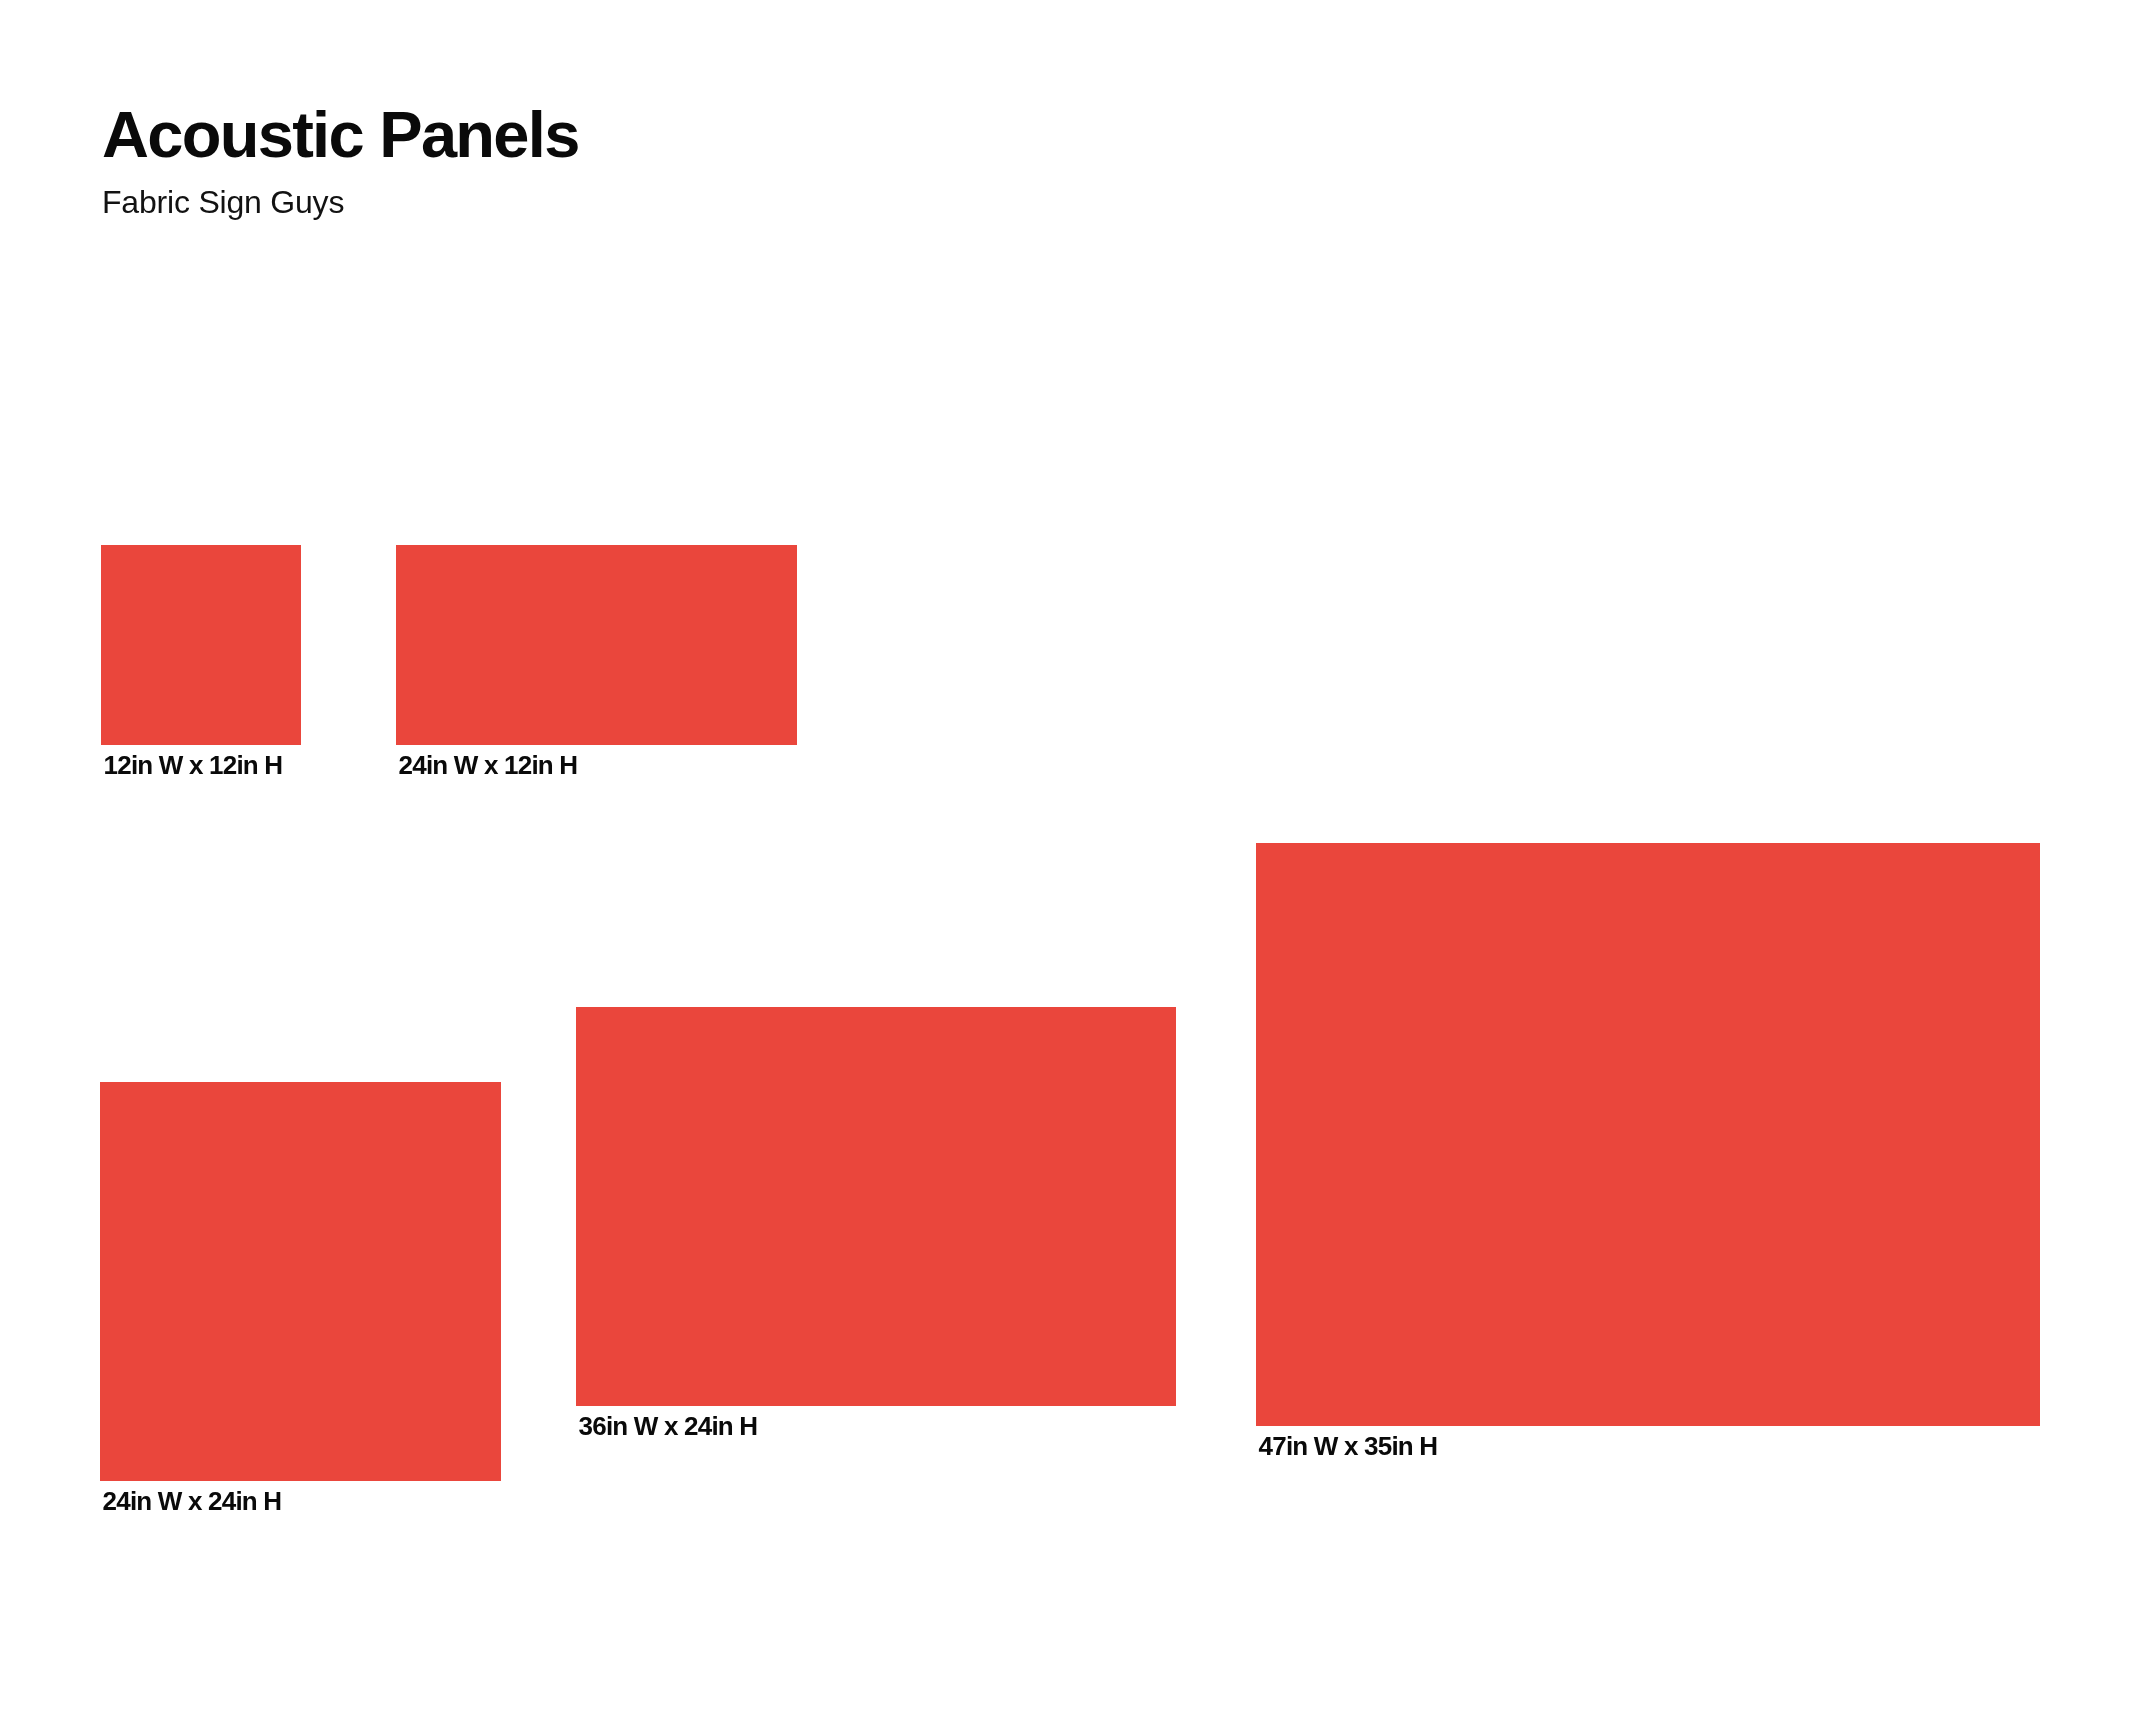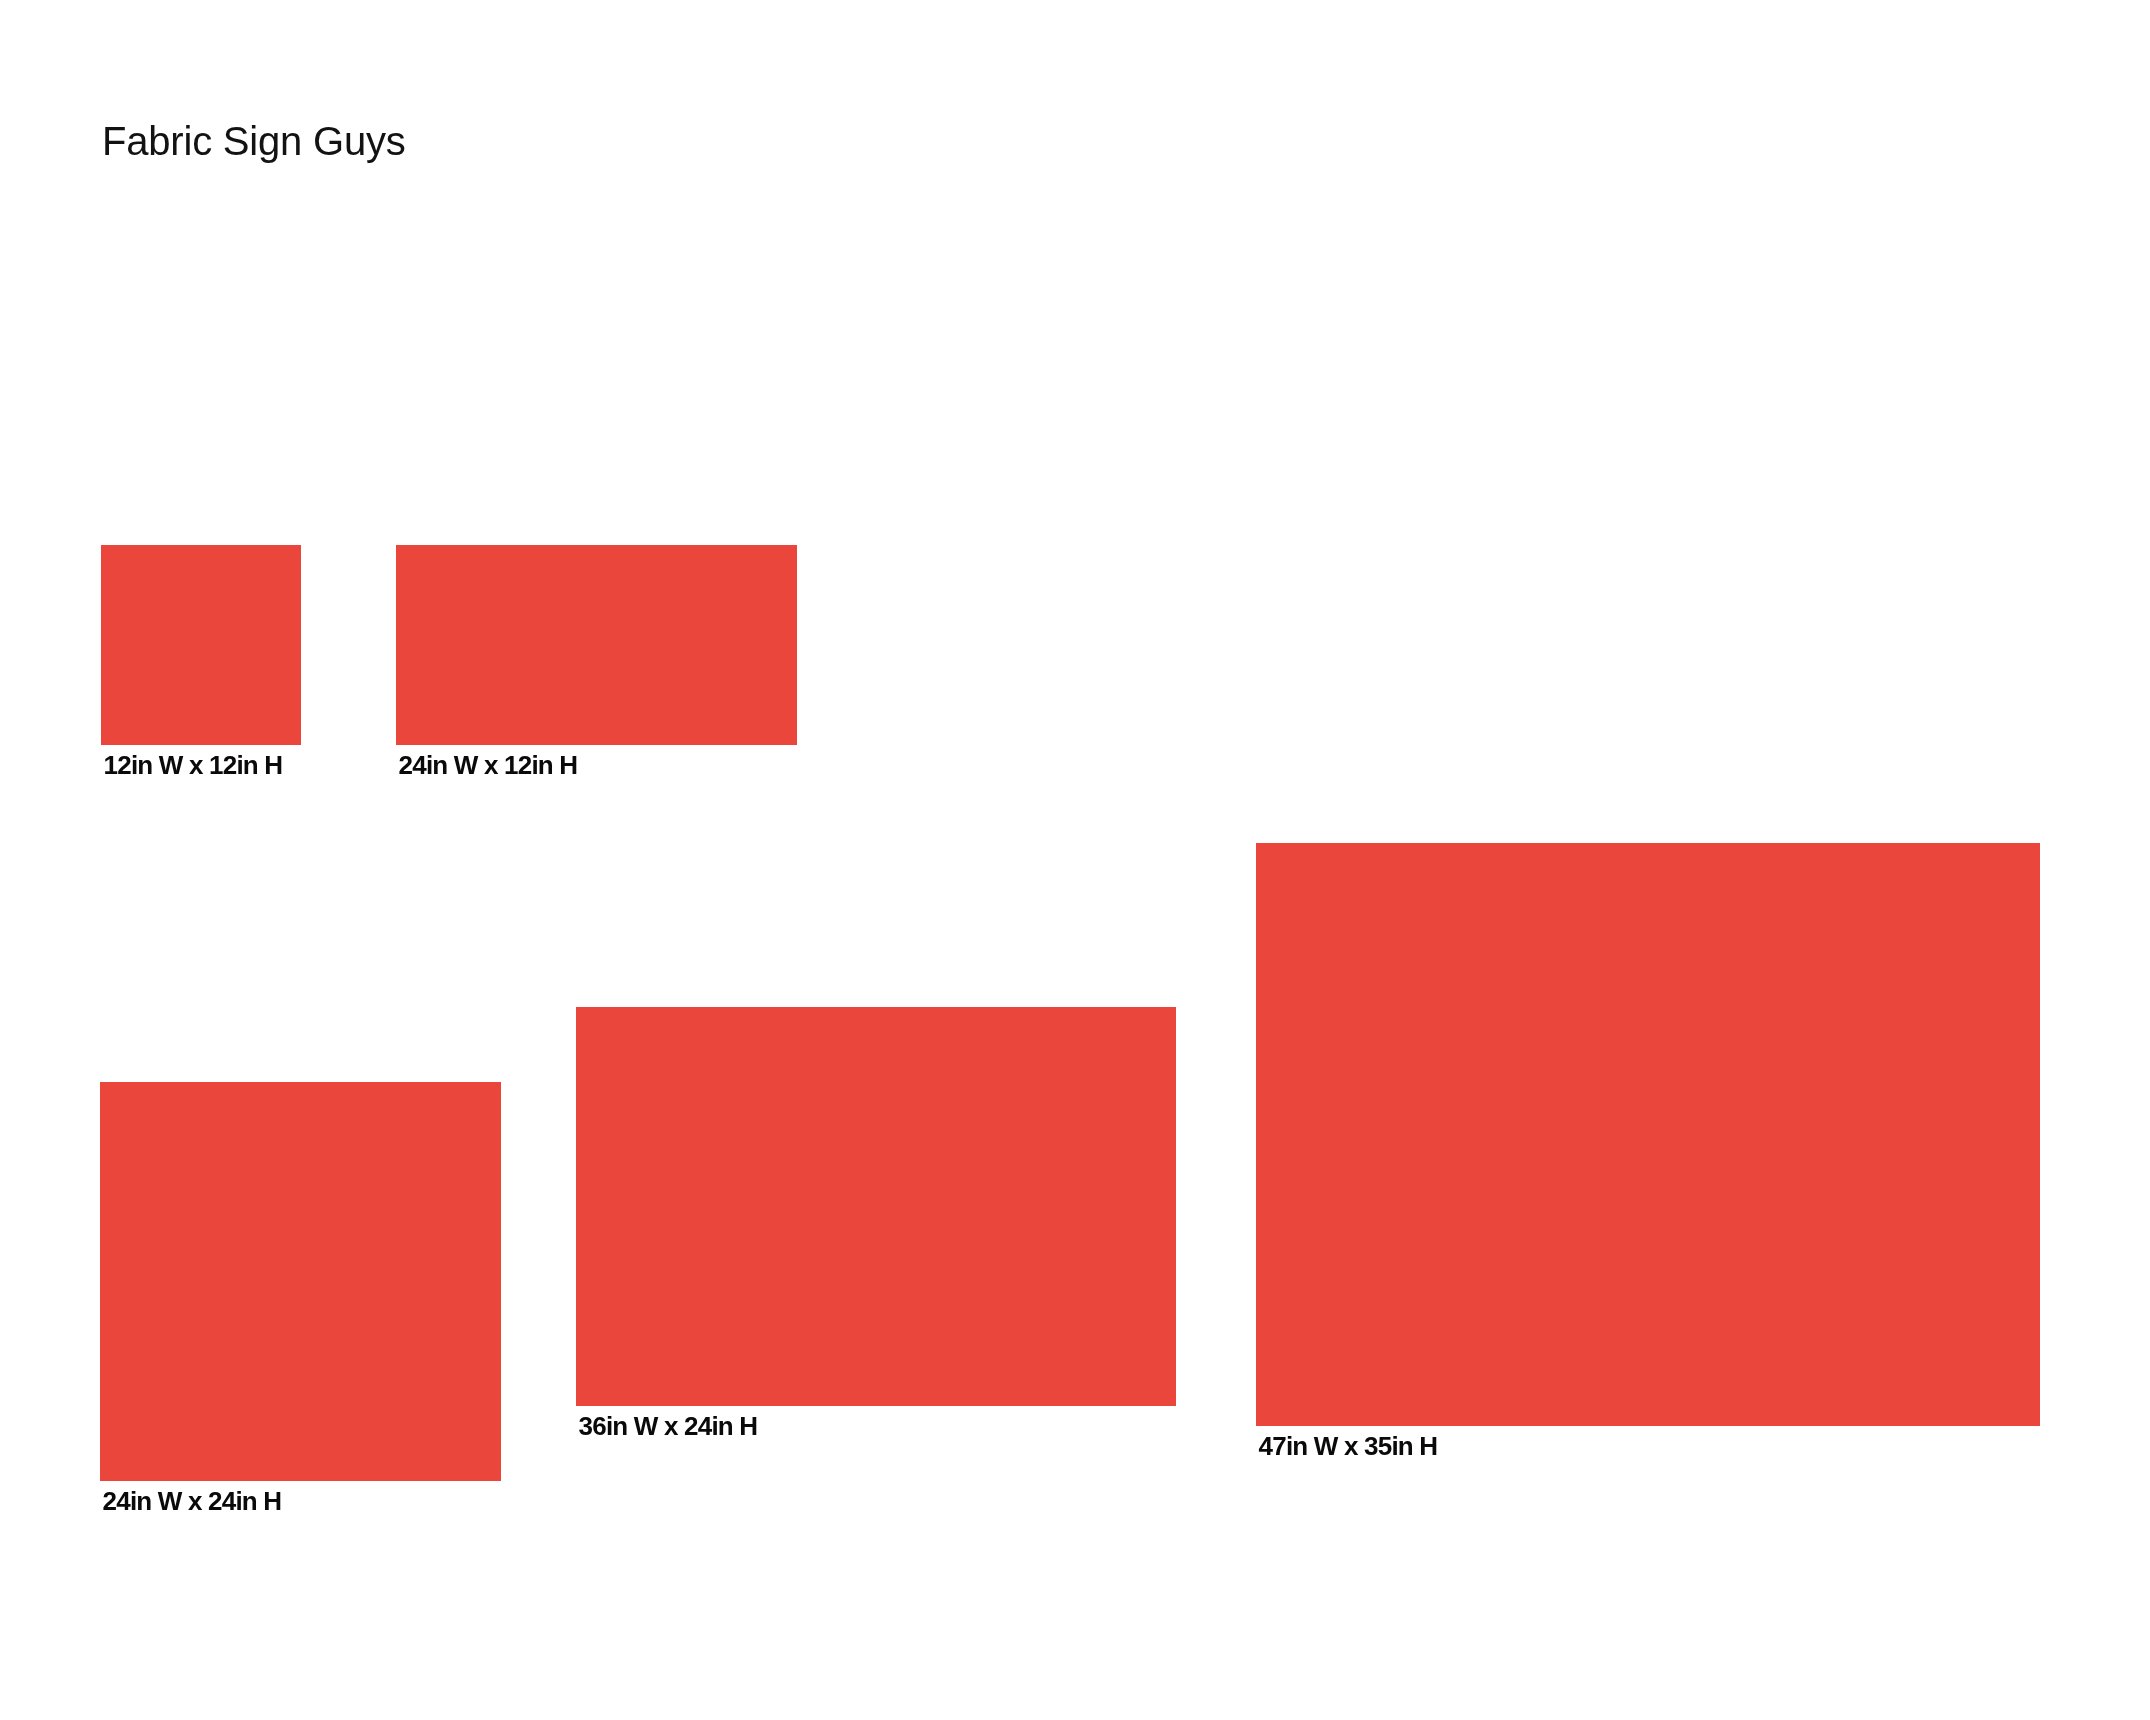--- a/index.html
+++ b/index.html
@@ -32,21 +32,21 @@
     font-size: 65px;
     font-weight: 700;
     letter-spacing: -1.7px;
     line-height: 1.0;
     color: #0a0a0a;
     margin: 0;
     white-space: nowrap;
   }
   #page-subtitle {
     font-family: "Liberation Sans", sans-serif;
-    font-size: 40px;
+    font-size: 32px;
     font-weight: 400;
     letter-spacing: -0.2px;
     line-height: 1.0;
     color: #121212;
     margin: 0;
     padding-top: 19px;
     white-space: nowrap;
   }
 
   
@@ -71,20 +71,21 @@
     color: #0a0a0a;
     white-space: nowrap;
   }
 </style>
 </head>
 <body>
 
 <div id="canvas">
 
   <div id="header">
+    <h1 id="page-title">Acoustic Panels</h1>
     <div id="page-subtitle">Fabric Sign Guys</div>
   </div>
 
   <div id="panels-row-top">
       <div class="panel-group" style="left: 101px; top: 519px; width: 200px; height: 259px;">
         <div class="panel-swatch" style="width: 200px; height: 200px; background: rgb(234, 70, 60);"></div>
         <div class="panel-label">12in W x 12in H</div>
       </div>
       <div class="panel-group" style="left: 396px; top: 519px; width: 388px; height: 259px;">
         <div class="panel-swatch" style="width: 401px; height: 200px; background: rgb(234, 70, 60);"></div>

